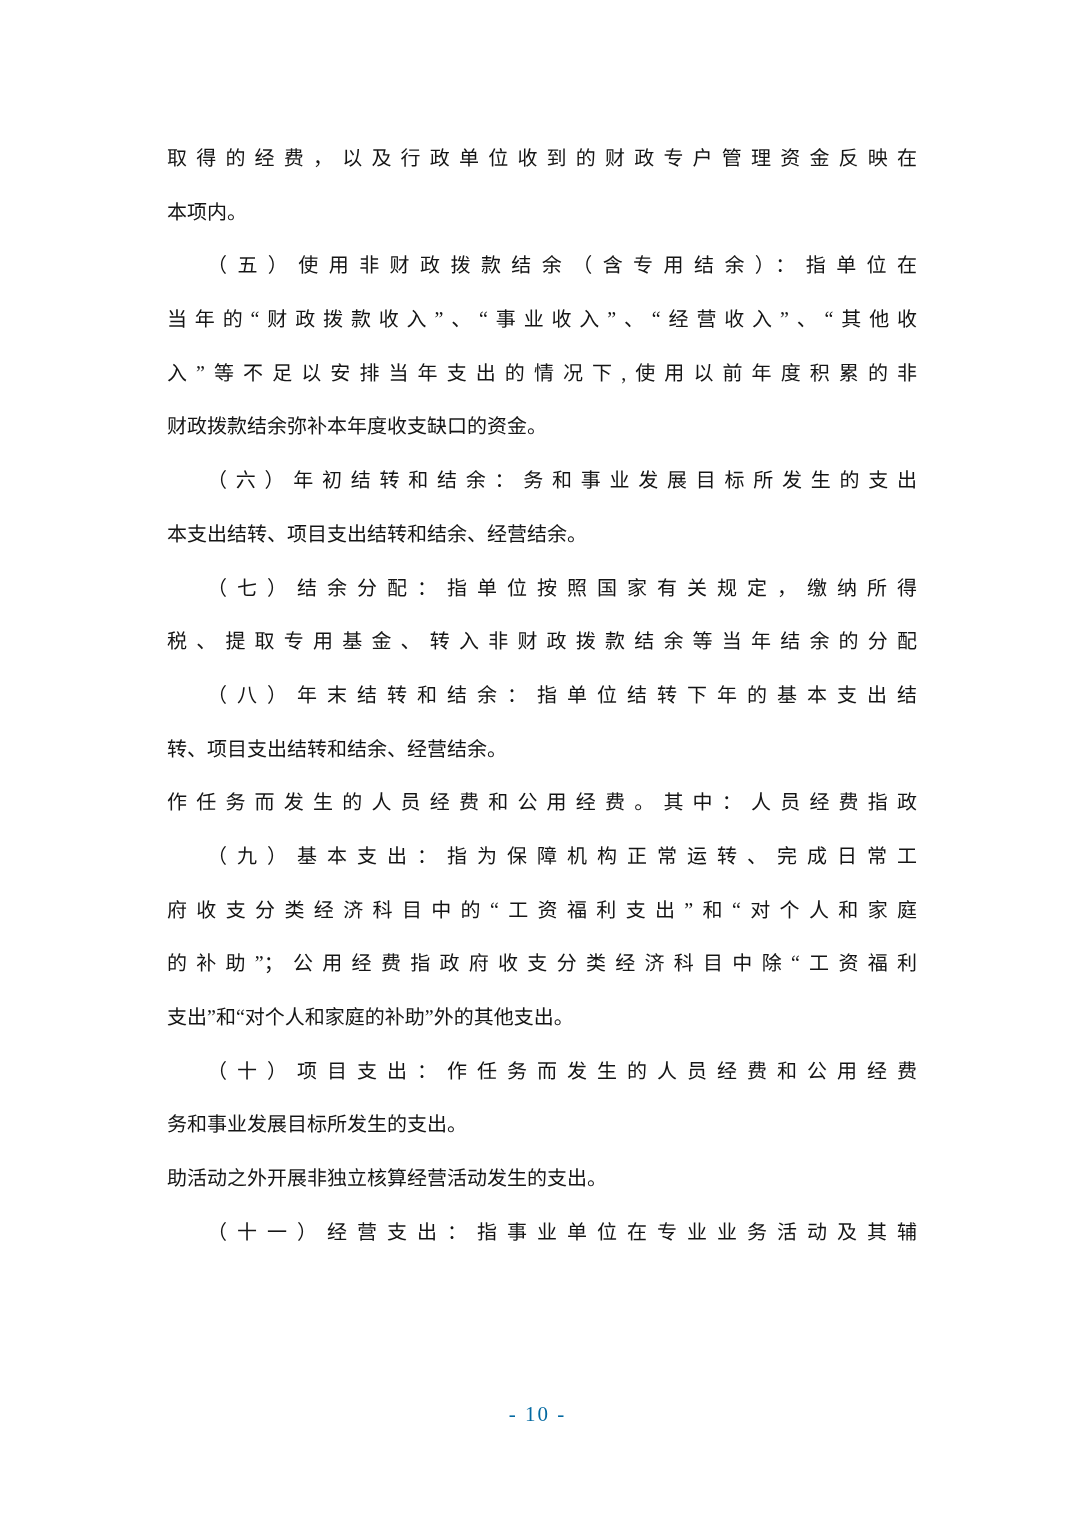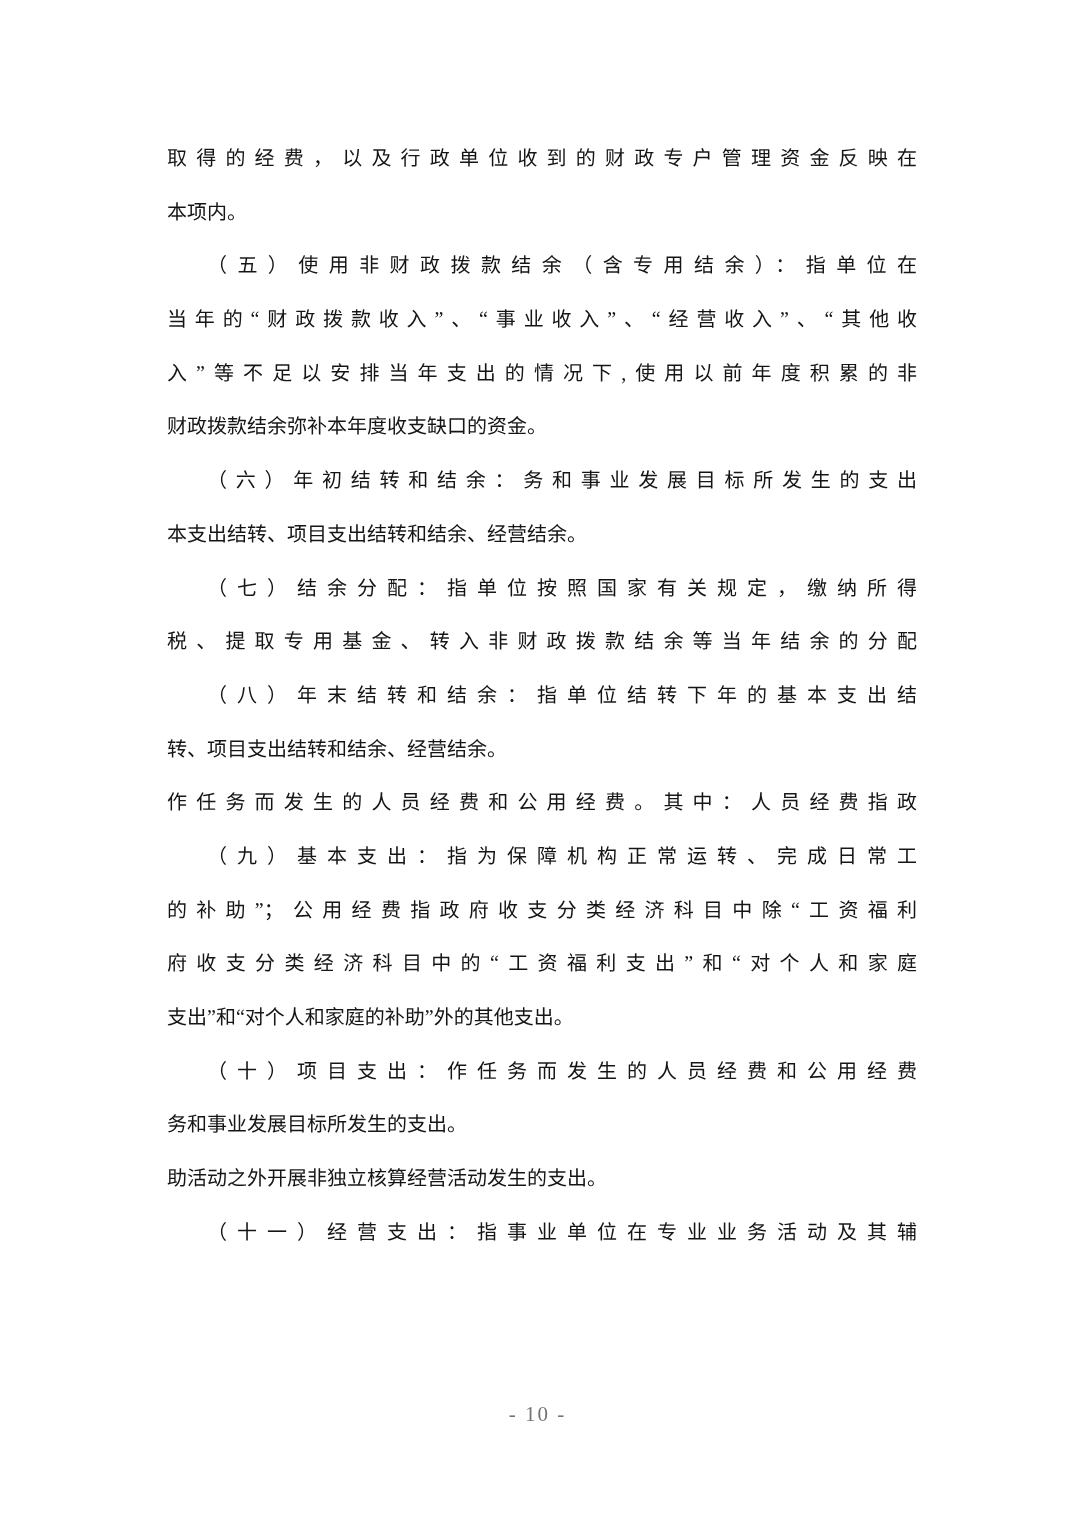--- a/index.html
+++ b/index.html
@@ -40,21 +40,21 @@
     font-weight: 400;
   }
   .footer {
     position: absolute;
     left: 0;
     top: 1402px;
     width: 100%;
     text-align: center;
     font-size: 21px;
     letter-spacing: 2px;
-    color: #737373;
+    color: #0369a1;
   }
 </style>
 </head>
 <body>
 
 <div class="page">
   <div class="text-block">
       <div class="line">取得的经费，以及行政单位收到的财政专户管理资金反映在</div>
       <div class="line last">本项内。</div>
       <div class="line indent"><span class="lead">（五）使用非财政拨款结余（含专用结余）：</span><span>指单位在</span></div>
@@ -62,22 +62,22 @@
       <div class="line">入”等不足以安排当年支出的情况下,使用以前年度积累的非</div>
       <div class="line last">财政拨款结余弥补本年度收支缺口的资金。</div>
       <div class="line indent"><span class="lead">（六）年初结转和结余：</span><span>务和事业发展目标所发生的支出</span></div>
       <div class="line last">本支出结转、项目支出结转和结余、经营结余。</div>
       <div class="line indent"><span class="lead">（七）结余分配：</span><span>指单位按照国家有关规定，缴纳所得</span></div>
       <div class="line">税、提取专用基金、转入非财政拨款结余等当年结余的分配</div>
       <div class="line indent"><span class="lead">（八）年末结转和结余：</span><span>指单位结转下年的基本支出结</span></div>
       <div class="line last">转、项目支出结转和结余、经营结余。</div>
       <div class="line">作任务而发生的人员经费和公用经费。其中：人员经费指政</div>
       <div class="line indent"><span class="lead">（九）基本支出：</span><span>指为保障机构正常运转、完成日常工</span></div>
+      <div class="line">府收支分类经济科目中的“工资福利支出”和“对个人和家庭</div>
       <div class="line">的补助”；公用经费指政府收支分类经济科目中除“工资福利</div>
-      <div class="line">府收支分类经济科目中的“工资福利支出”和“对个人和家庭</div>
       <div class="line last">支出”和“对个人和家庭的补助”外的其他支出。</div>
       <div class="line indent"><span class="lead">（十）项目支出：</span><span>作任务而发生的人员经费和公用经费</span></div>
       <div class="line last">务和事业发展目标所发生的支出。</div>
       <div class="line last">助活动之外开展非独立核算经营活动发生的支出。</div>
       <div class="line indent"><span class="lead">（十一）经营支出：</span><span>指事业单位在专业业务活动及其辅</span></div>
     </div>
   <div class="footer">- 10 -</div>
 </div>
 
 </body></html>

